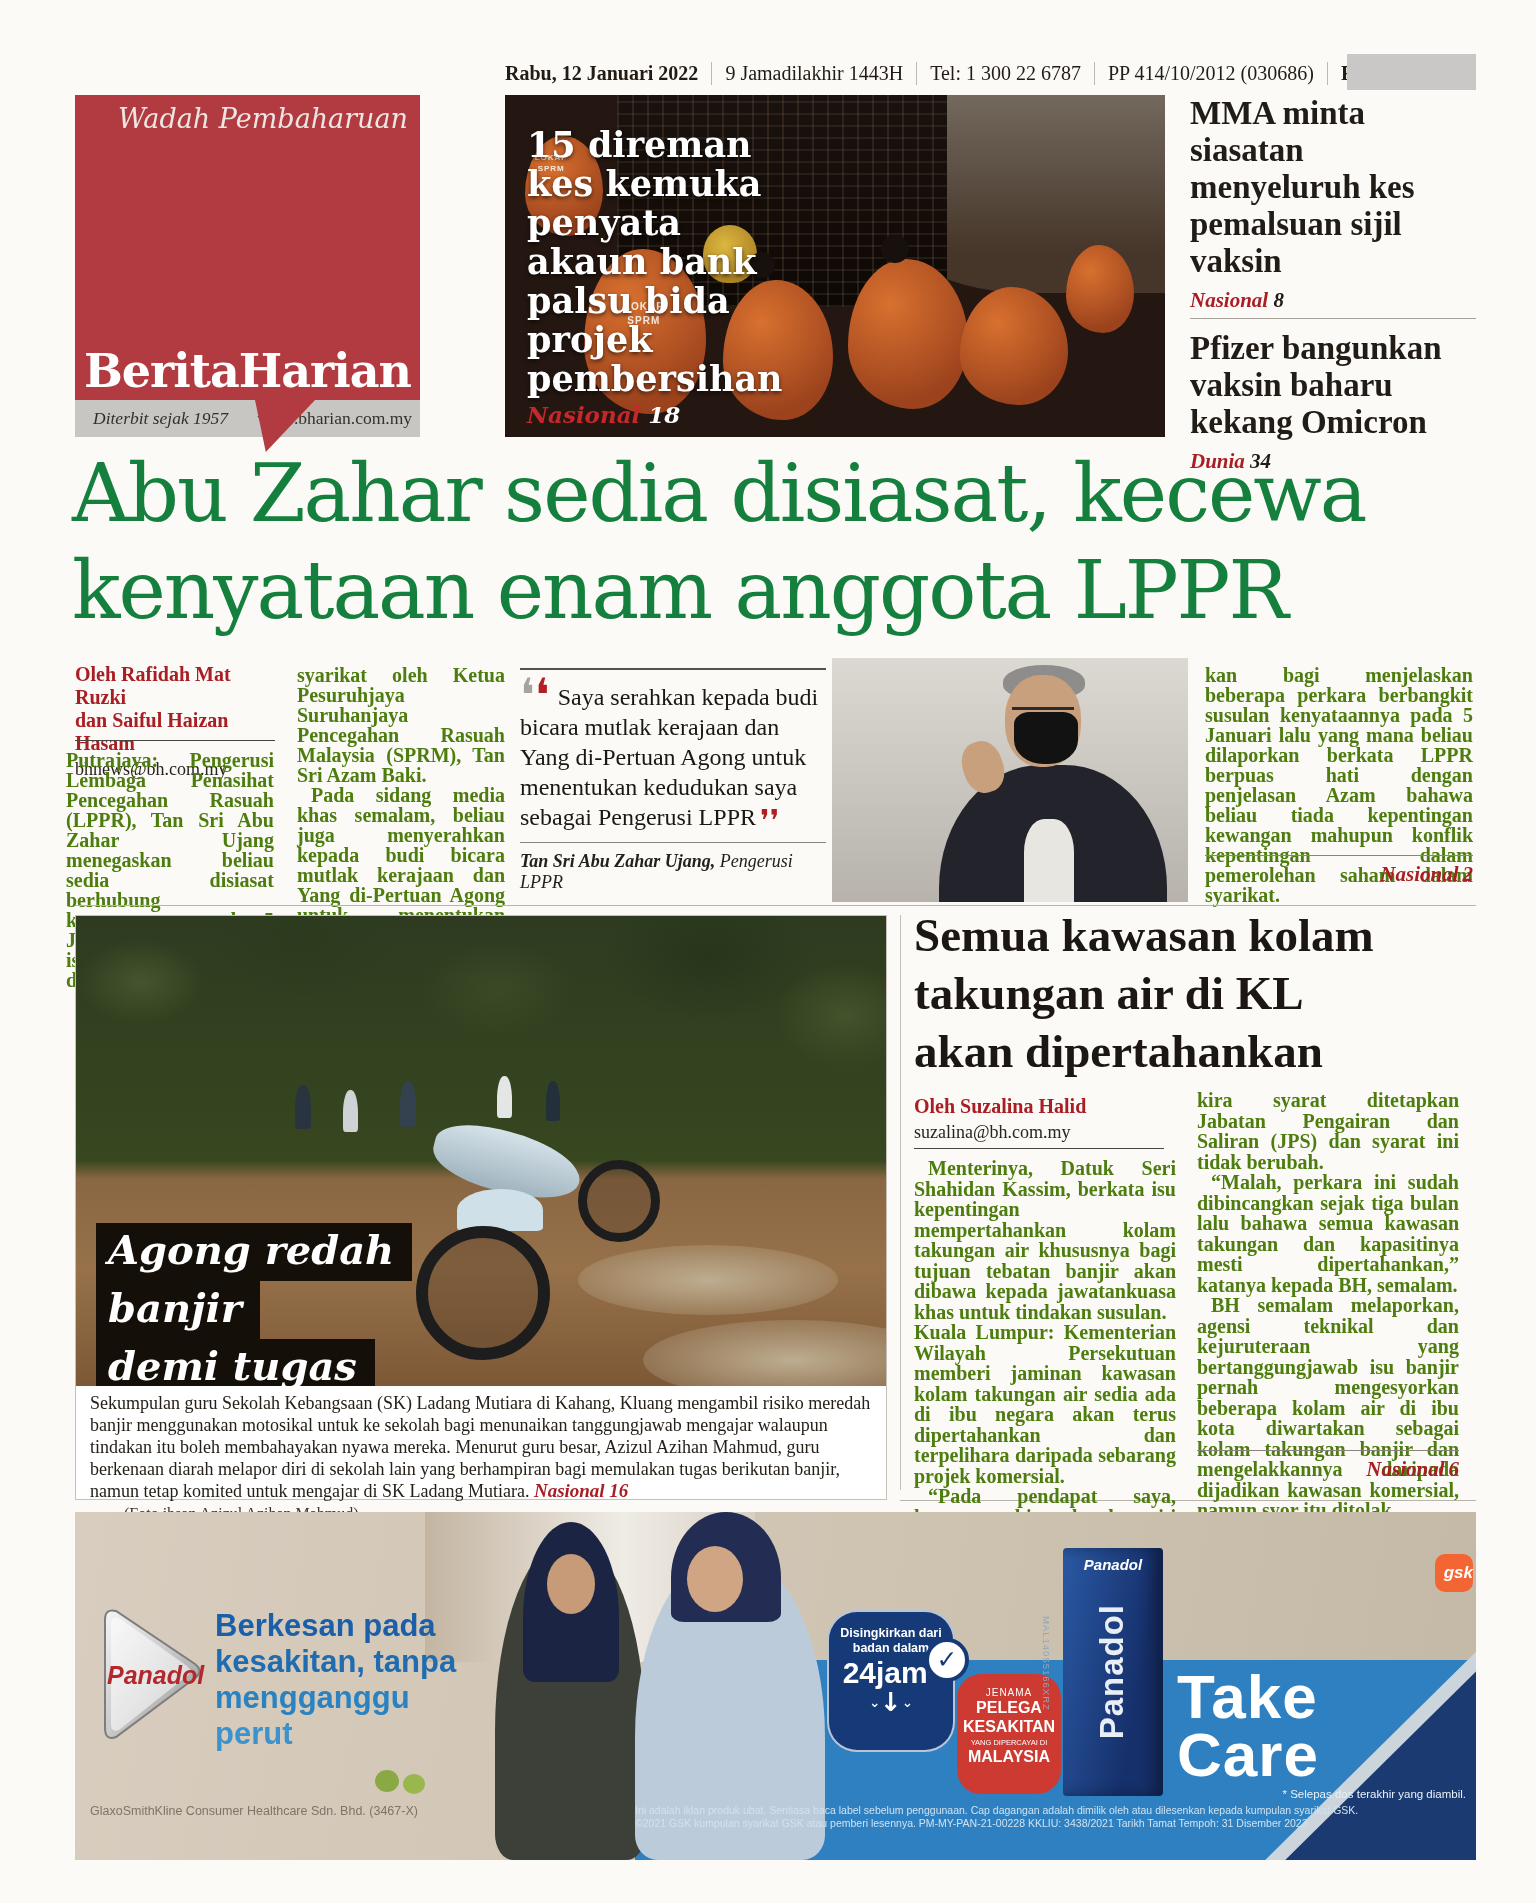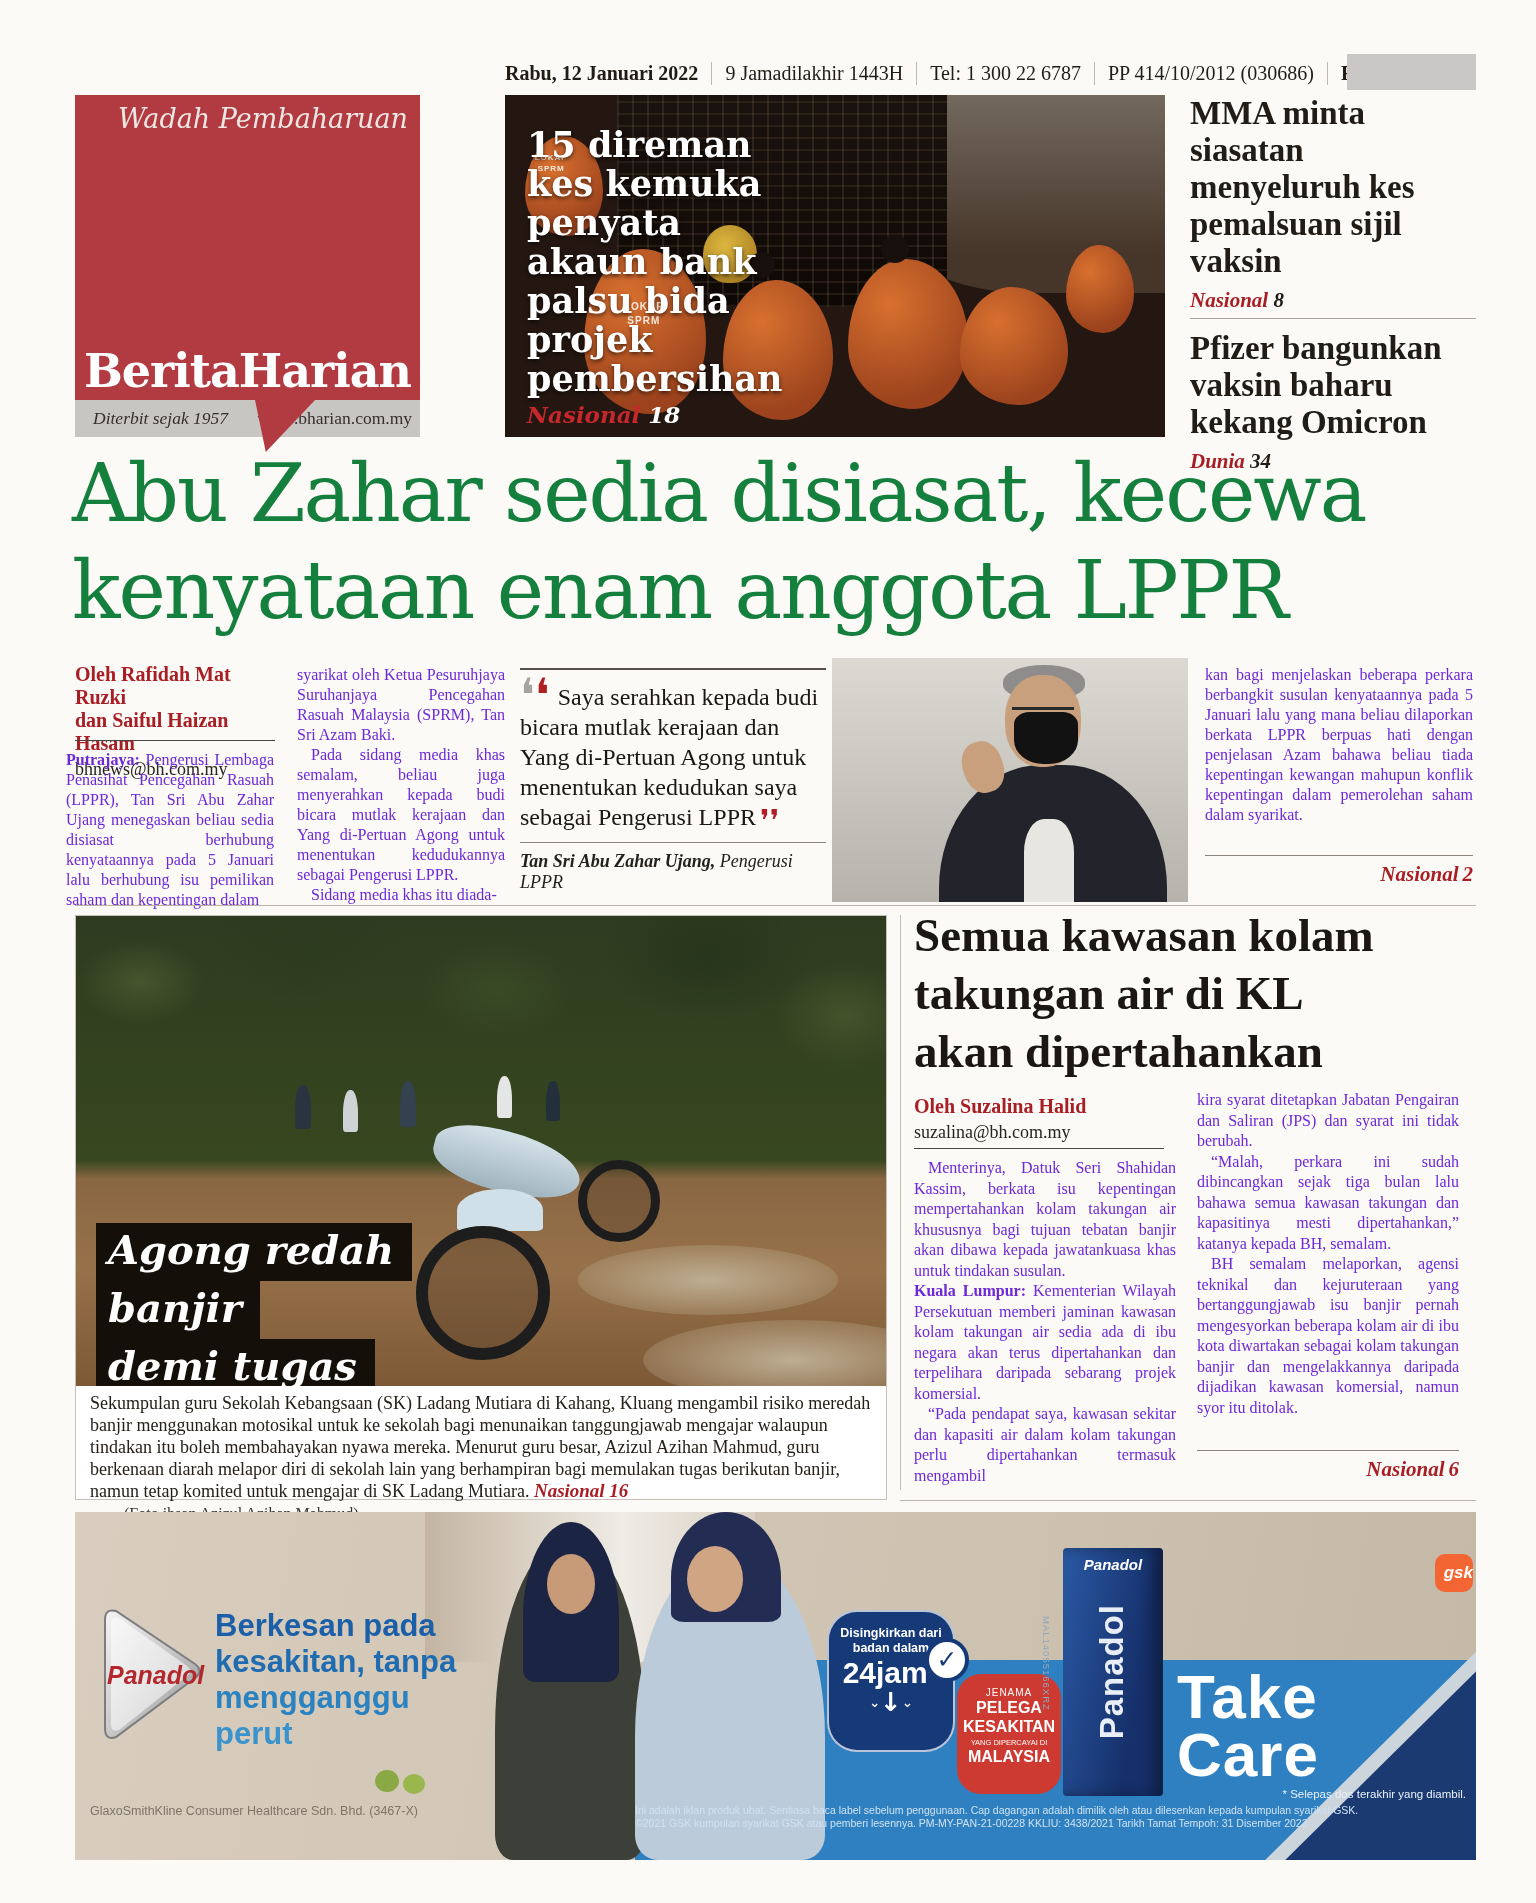--- a/index.html
+++ b/index.html
@@ -52,21 +52,21 @@
   .jump{font:bold italic 21px "Liberation Serif",serif;color:#a81e24;}
   .jump .pg{color:#221c17;}
   .rsdiv{left:1190px;top:318px;width:286px;height:1px;background:#a9a29a;}
   
   .mainhead{left:72px;top:445px;width:1430px;color:#15803d;
       font:400 80px/97px "DejaVu Serif",serif;letter-spacing:-2px;}
   
   .byline{color:#a81e24;font:bold 20px/23px "Liberation Serif",serif;}
   .bymail{color:#2a241e;font-size:18px;margin-top:4px;font-weight:normal;}
   .byrule{height:1px;background:#4a443e;}
-  .bodytxt{font-size:16px;line-height:20px;color:#6d28d9;}
+  .bodytxt{font-size:20px;line-height:20px;color:#4d7c0f;font-weight:bold;}
   .quotebox{left:520px;top:668px;width:306px;border-top:2px solid #55504a;padding-top:12px;}
   .qmark{font-family:"DejaVu Sans",sans-serif;font-size:46px;line-height:0;vertical-align:-6px;}
   .qgray{color:#a6a3a0;}
   .qred{color:#b01f24;}
   .qtext{font-size:24px;line-height:30px;color:#1c1713;}
   .qattr{margin-top:10px;border-top:1px solid #8a847d;padding-top:8px;font-size:18px;}
   .qname{font-weight:bold;font-style:italic;}
   .qrole{font-style:italic;}
   .jumpline{border-top:1px solid #8a847d;padding-top:6px;text-align:right;}
   

